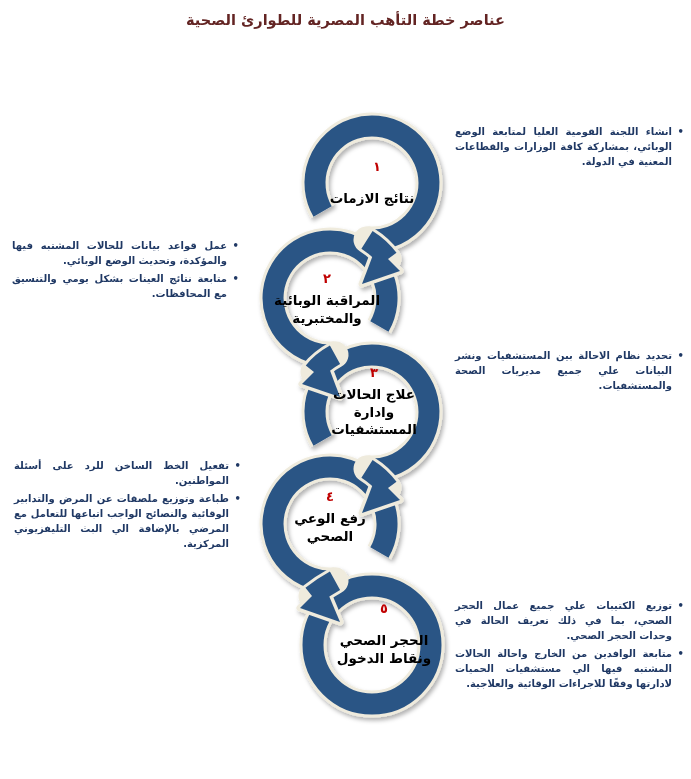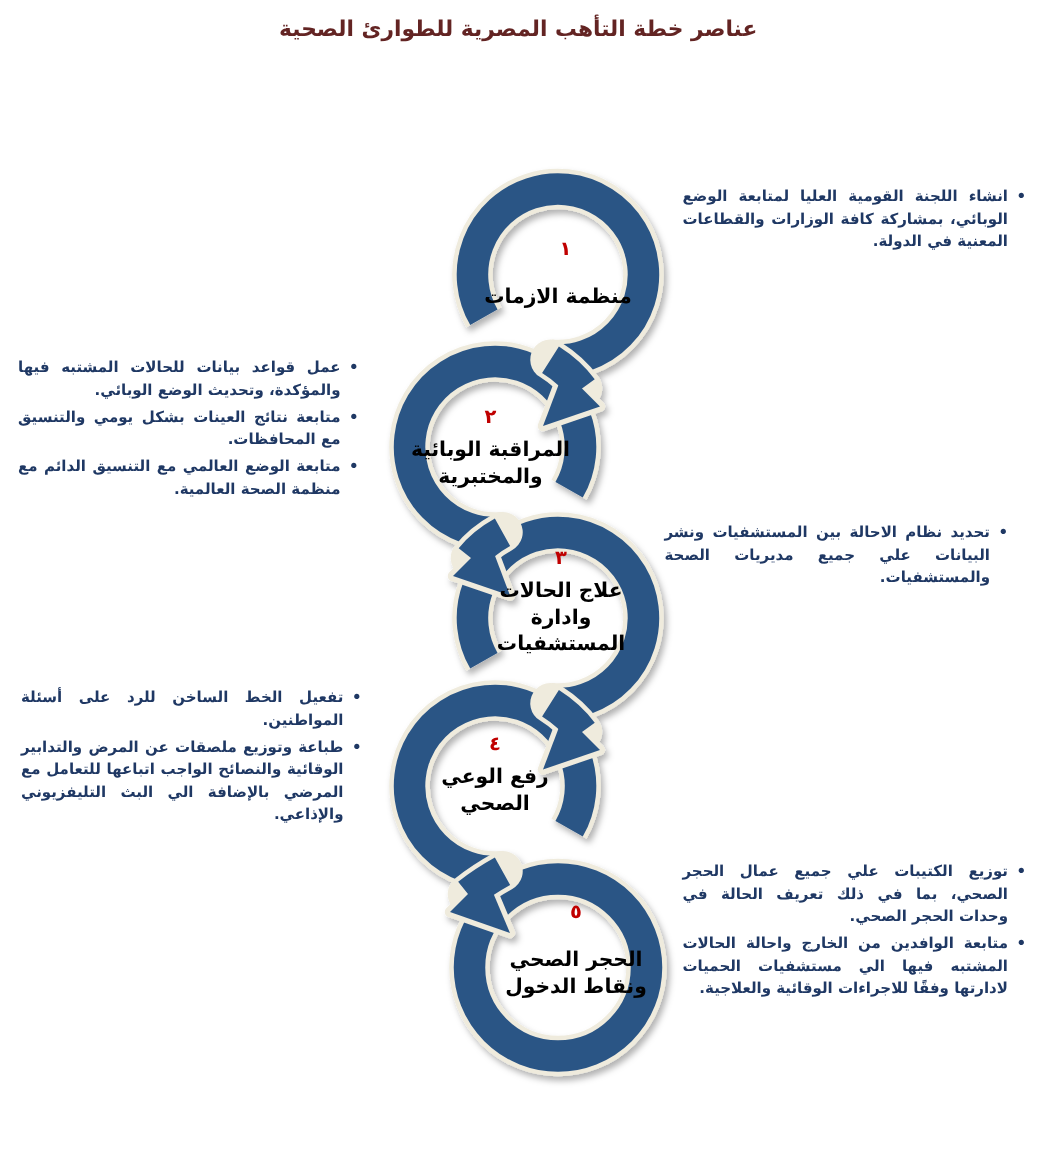--- a/index.html
+++ b/index.html
@@ -79,21 +79,21 @@
       <polygon class="head-blue" points="376,476 400,500 362,513"></polygon>
 
       <path class="stub-cream" d="M 335 580.8 Q 322 588 312 596"></path>
       <polygon class="head-cream" points="324,584 300,608 340,622"></polygon>
       <path class="stub-blue" d="M 335 580.8 Q 322 588 312 596"></path>
       <polygon class="head-blue" points="324,584 300,608 340,622"></polygon>
     </g>
   </svg>
 
   <div class="stage-num" style="left:377px;top:160px;">١</div>
-  <div class="stage-label" style="left:372px;top:190px;">منظمة الازمات</div>
+  <div class="stage-label" style="left:372px;top:190px;">نتائج الازمات</div>
 
   <div class="stage-num" style="left:327px;top:272px;">٢</div>
   <div class="stage-label" style="left:327px;top:292px;">المراقبة الوبائية
 والمختبرية</div>
 
   <div class="stage-num" style="left:374px;top:366px;">٣</div>
   <div class="stage-label" style="left:374px;top:386px;">علاج الحالات
 وادارة
 المستشفيات</div>
 
@@ -105,30 +105,29 @@
   <div class="stage-label" style="left:384px;top:632px;">الحجر الصحي
 ونقاط الدخول</div>
 
   <ul class="bullets" style="right:6px;top:124px;width:230px;">
     <li>انشاء اللجنة القومية العليا لمتابعة الوضع الوبائي، بمشاركة كافة الوزارات والقطاعات المعنية في الدولة.</li>
   </ul>
 
   <ul class="bullets" style="left:12px;top:238px;width:228px;">
     <li>عمل قواعد بيانات للحالات المشتبه فيها والمؤكدة، وتحديث الوضع الوبائي.</li>
     <li>متابعة نتائج العينات بشكل يومي والتنسيق مع المحافظات.</li>
-    <li>متابعة الوضع العالمي مع التنسيق الدائم مع منظمة الصحة العالمية.</li>
   </ul>
 
-  <ul class="bullets" style="right:18px;top:348px;width:230px;">
+  <ul class="bullets" style="right:6px;top:348px;width:230px;">
     <li>تحديد نظام الاحالة بين المستشفيات ونشر البيانات علي جميع مديريات الصحة والمستشفيات.</li>
   </ul>
 
   <ul class="bullets" style="left:14px;top:458px;width:228px;">
     <li>تفعيل الخط الساخن للرد على أسئلة المواطنين.</li>
-    <li>طباعة وتوزيع ملصقات عن المرض والتدابير الوقائية والنصائح الواجب اتباعها للتعامل مع المرضي بالإضافة الي البث التليفزيوني والإذاعي.</li>
+    <li>طباعة وتوزيع ملصقات عن المرض والتدابير الوقائية والنصائح الواجب اتباعها للتعامل مع المرضي بالإضافة الي البث التليفزيوني المركزية.</li>
   </ul>
 
-  <ul class="bullets" style="right:6px;top:574px;width:230px;">
+  <ul class="bullets" style="right:6px;top:598px;width:230px;">
     <li>توزيع الكتيبات علي جميع عمال الحجر الصحي، بما في ذلك تعريف الحالة في وحدات الحجر الصحي.</li>
     <li>متابعة الوافدين من الخارج واحالة الحالات المشتبه فيها الي مستشفيات الحميات لادارتها وفقًا للاجراءات الوقائية والعلاجية.</li>
   </ul>
 
 </div>
 
 </body></html>

